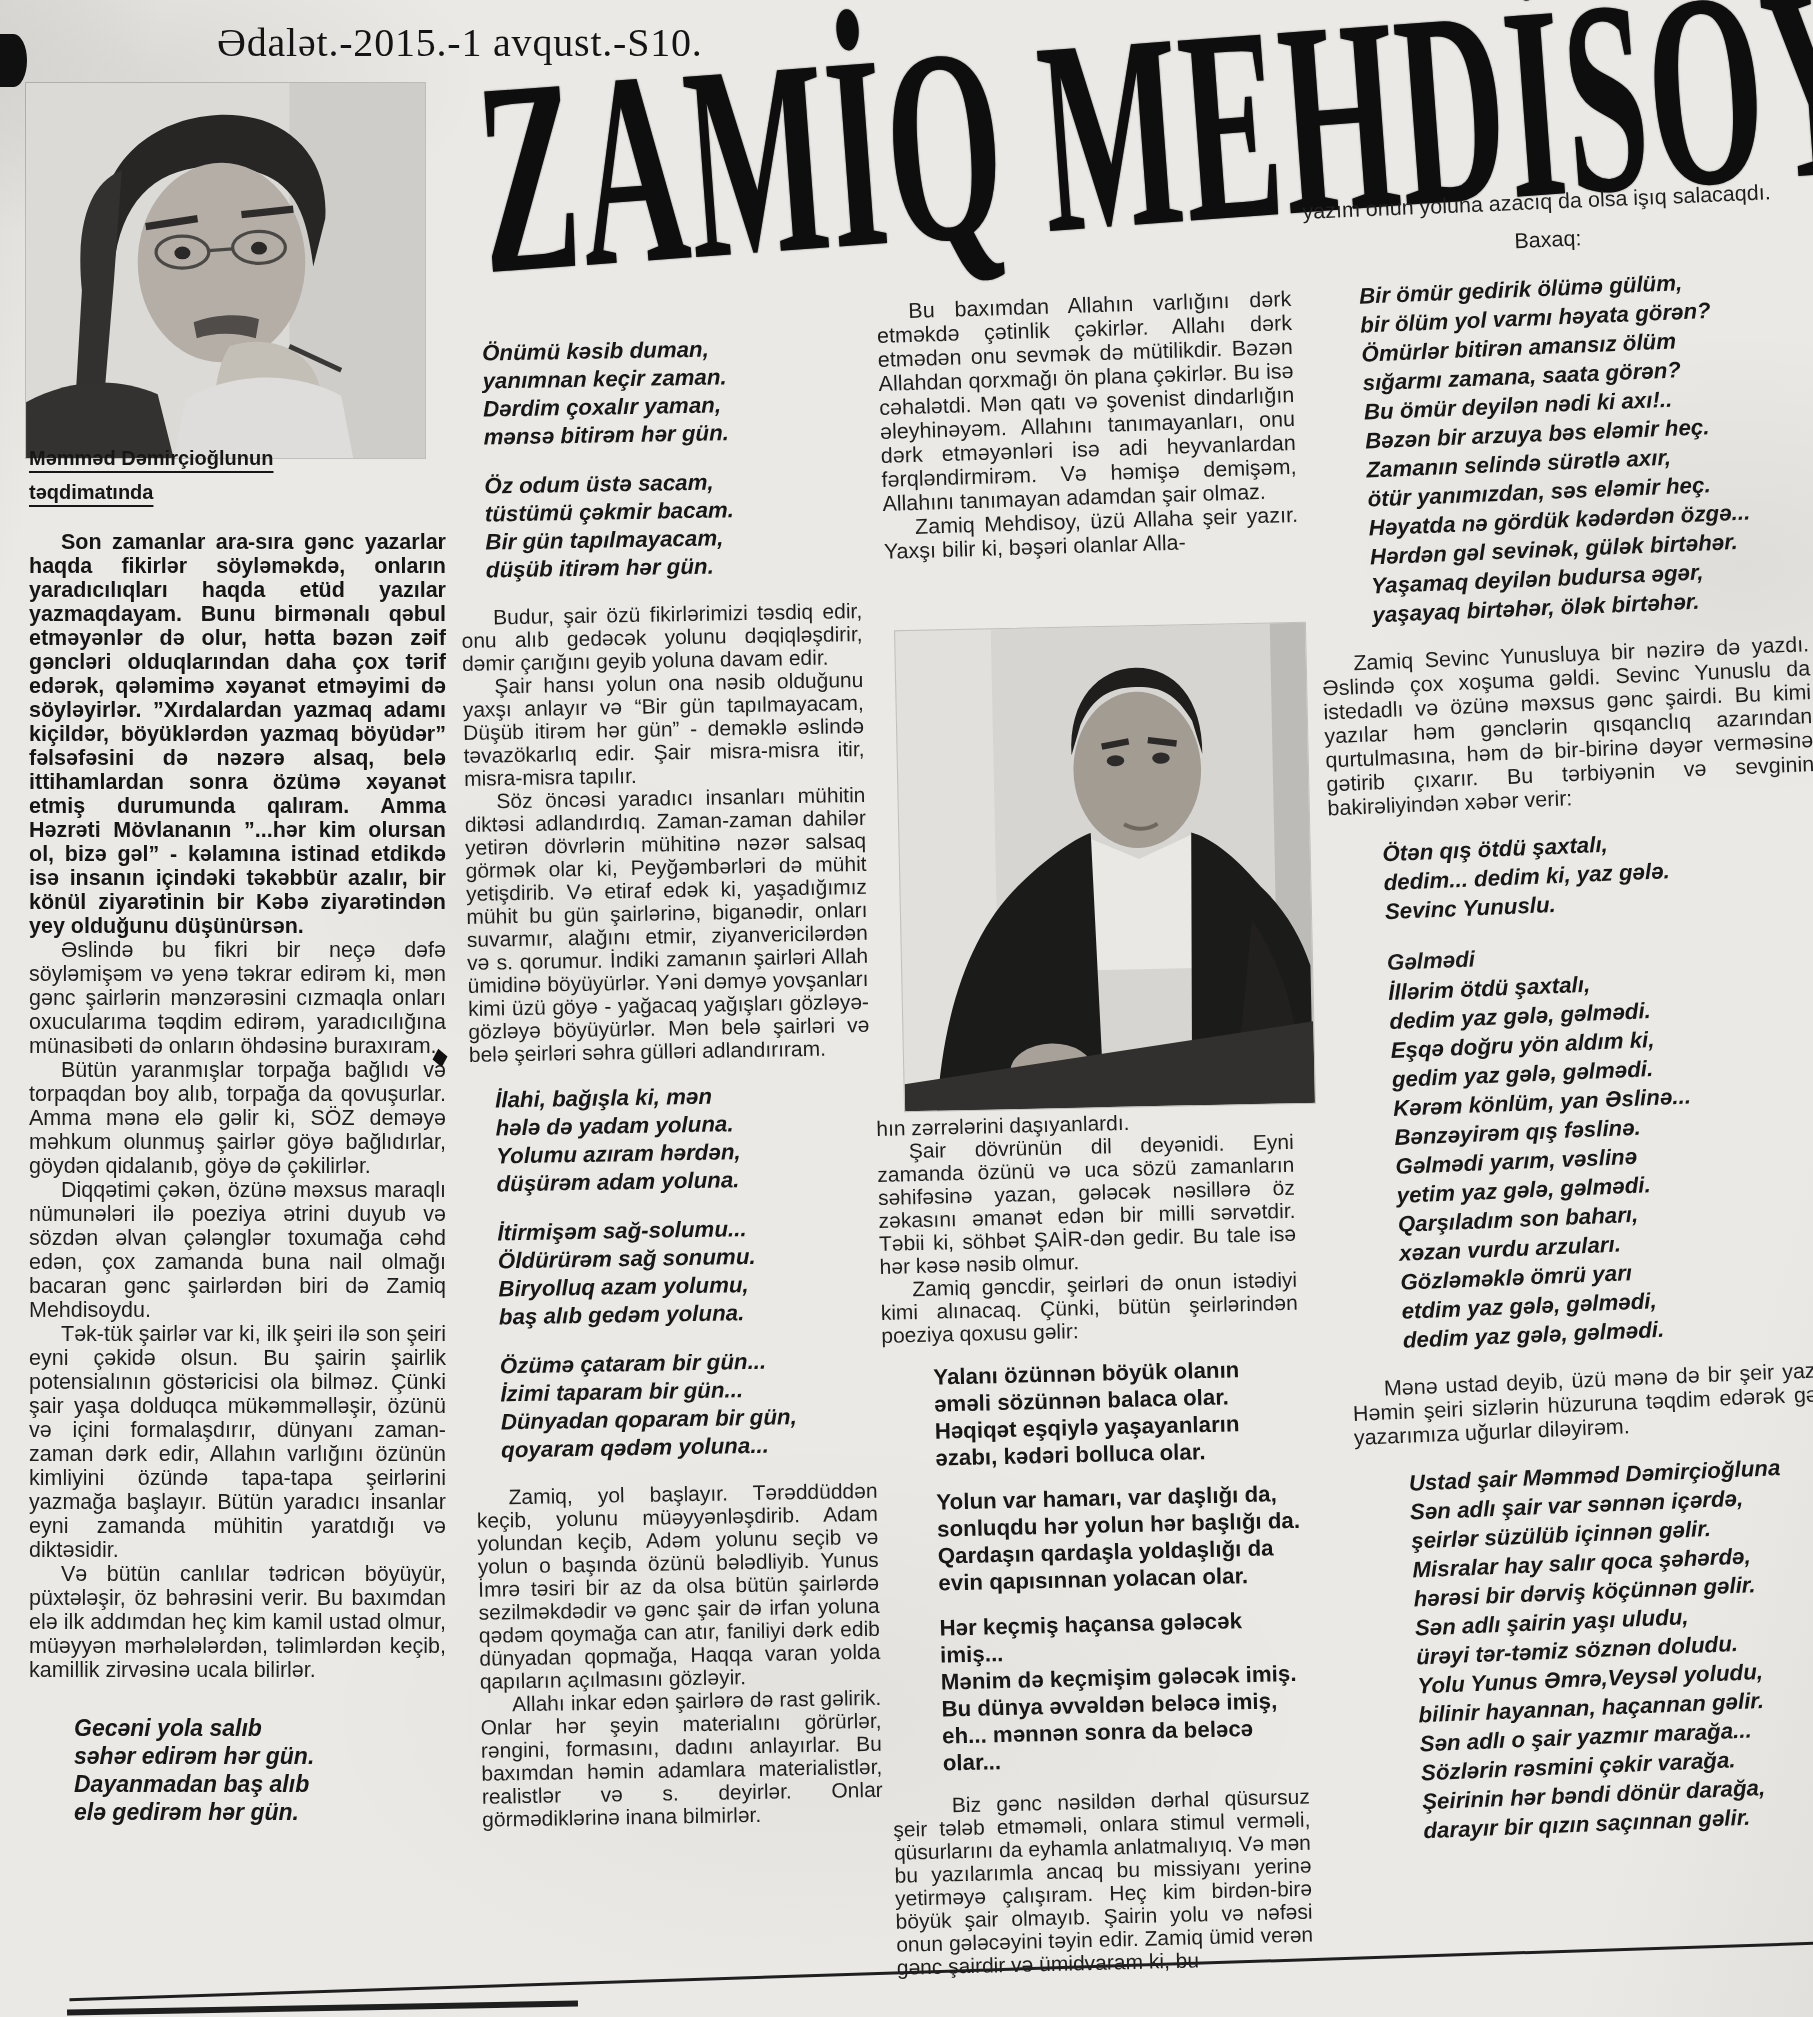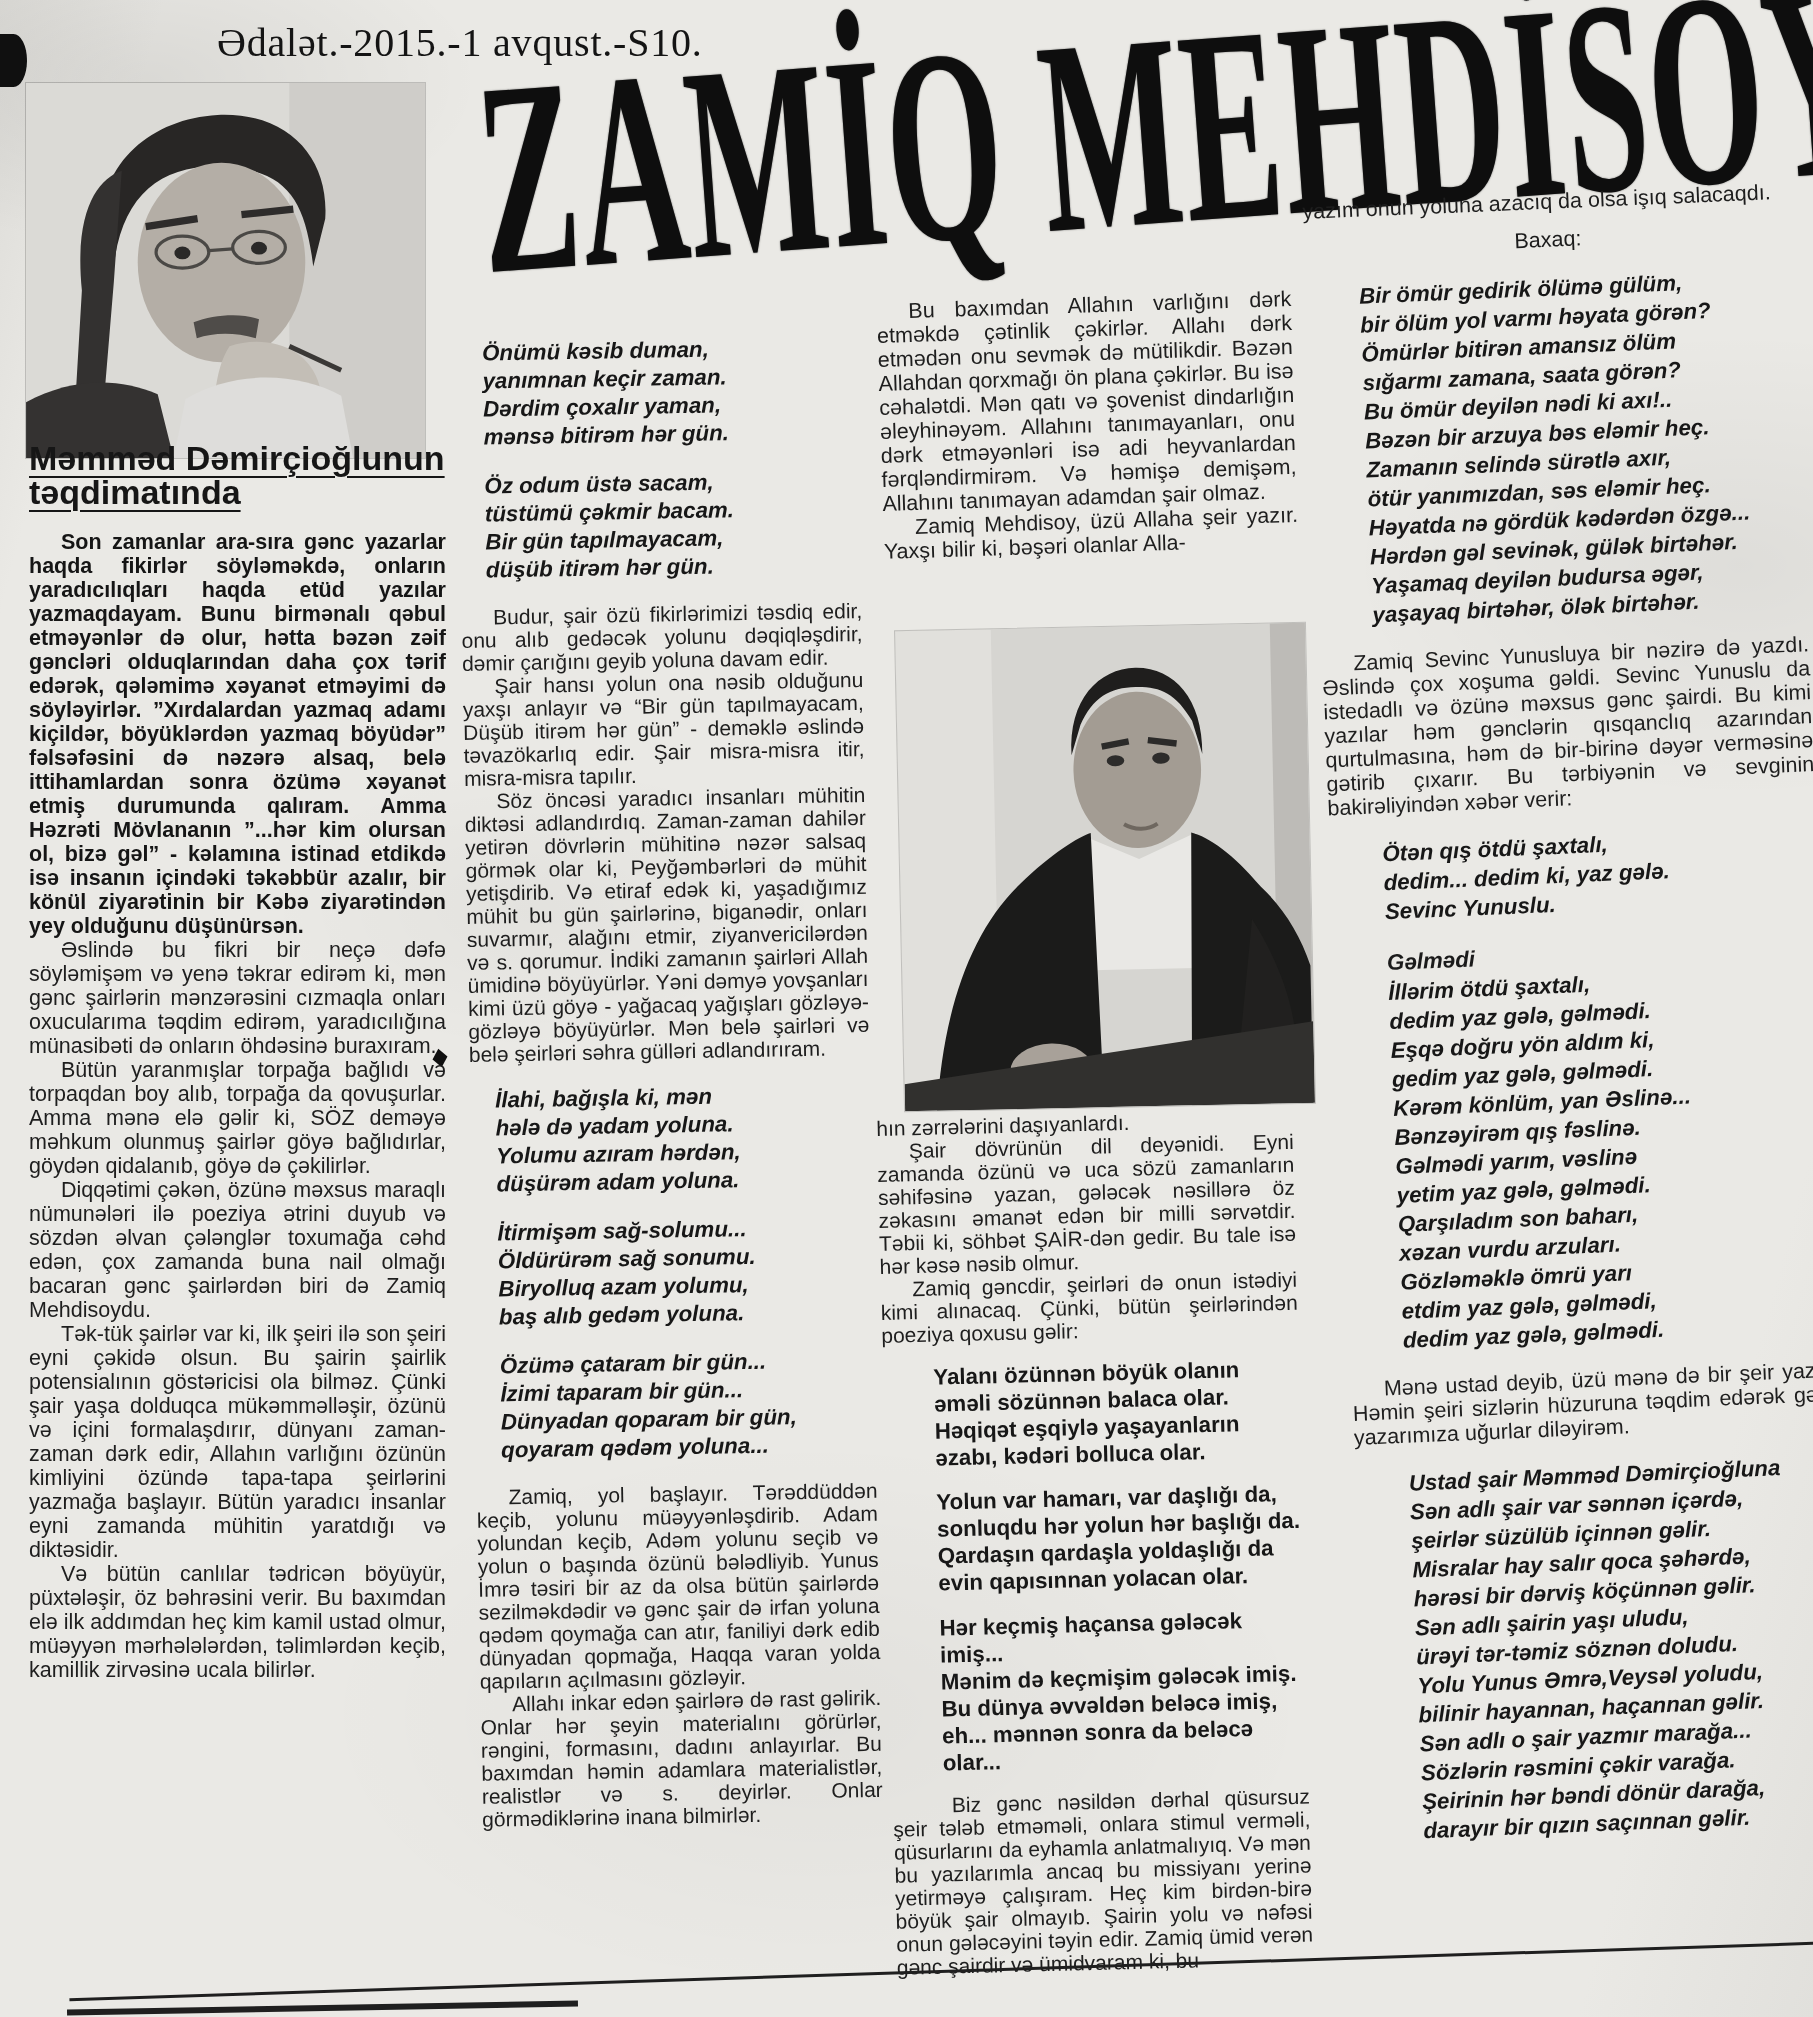--- a/index.html
+++ b/index.html
@@ -30,21 +30,21 @@
   .photo { position:absolute; outline:0.8px solid rgba(0,0,0,0.18); }
   .portrait { left:25.5px; top:83px; width:399px; height:375px; }
   .poetphoto { left:900px; top:627px; width:410px; height:480px; transform:rotate(-1.2deg); }
   .col { position:absolute; transform-origin:left top; }
   .col1 { left:29px;  top:441px;  width:417px; }
   .col2 { left:456px; top:319px;  width:401px; transform:rotate(-1deg); }
   .col3a{ left:876px;top:300px;  width:415px; transform:rotate(-1.8deg); }
   .col3b{ left:876px;top:1117px; width:417px; transform:rotate(-1.4deg); }
   .col4 { left:1302px;top:200px;  width:488px; transform:rotate(-2.4deg); }
   .c1-head {
-    margin:0 0 21px 0; font-size:34px; line-height:34px; font-weight:bold;
+    margin:0 0 21px 0; font-size:20px; line-height:34px; font-weight:bold;
     white-space:pre-line; text-decoration:underline;
     text-decoration-thickness:2.4px; text-underline-offset:5.6px; color:#161616;
   }
   .p { margin:0; font-size:21.5px; line-height:24px; text-align:justify; text-align-last:left;
        text-indent:32px; color:#1e1e1e; }
   .col3b .p, .col2 .p { font-size:21px; line-height:23px; }
   .p.bold { font-weight:bold; color:#151515; }
   .p.cont { text-indent:0; }
   .p.bigindent { text-indent:59px; }
   .lines { white-space:pre-line; }
@@ -99,20 +99,24 @@
 
   <section class="col col1">
     <h2 class="c1-head">Məmməd Dəmirçioğlunun
 təqdimatında</h2>
     <p class="p bold">Son zamanlar ara-sıra gənc yazarlar haqda fikirlər söyləməkdə, onların yaradıcılıqları haqda etüd yazılar yazmaqdayam. Bunu birmənalı qəbul etməyənlər də olur, hətta bəzən zəif gəncləri olduqlarından daha çox tərif edərək, qələmimə xəyanət etməyimi də söyləyirlər. ”Xırdalardan yazmaq adamı kiçildər, böyüklərdən yazmaq böyüdər” fəlsəfəsini də nəzərə alsaq, belə ittihamlardan sonra özümə xəyanət etmiş durumunda qalıram. Amma Həzrəti Mövlananın ”...hər kim olursan ol, bizə gəl” - kəlamına istinad etdikdə isə insanın içindəki təkəbbür azalır, bir könül ziyarətinin bir Kəbə ziyarətindən yey olduğunu düşünürsən.</p>
     <p class="p">Əslində bu fikri bir neçə dəfə söyləmişəm və yenə təkrar edirəm ki, mən gənc şairlərin mənzərəsini cızmaqla onları oxucularıma təqdim edirəm, yaradıcılığına münasibəti də onların öhdəsinə buraxıram.</p>
     <p class="p">Bütün yaranmışlar torpağa bağlıdı və torpaqdan boy alıb, torpağa da qovuşurlar. Amma mənə elə gəlir ki, SÖZ deməyə məhkum olunmuş şairlər göyə bağlıdırlar, göydən qidalanıb, göyə də çəkilirlər.</p>
     <p class="p">Diqqətimi çəkən, özünə məxsus maraqlı nümunələri ilə poeziya ətrini duyub və sözdən əlvan çələnglər toxumağa cəhd edən, çox zamanda buna nail olmağı bacaran gənc şairlərdən biri də Zamiq Mehdisoydu.</p>
     <p class="p">Tək-tük şairlər var ki, ilk şeiri ilə son şeiri eyni çəkidə olsun. Bu şairin şairlik potensialının göstəricisi ola bilməz. Çünki şair yaşa dolduqca mükəmməlləşir, özünü və içini formalaşdırır, dünyanı zaman-zaman dərk edir, Allahın varlığını özünün kimliyini özündə tapa-tapa şeirlərini yazmağa başlayır. Bütün yaradıcı insanlar eyni zamanda mühitin yaratdığı və diktəsidir.</p>
     <p class="p">Və bütün canlılar tədricən böyüyür, püxtələşir, öz bəhrəsini verir. Bu baxımdan elə ilk addımdan heç kim kamil ustad olmur, müəyyən mərhələlərdən, təlimlərdən keçib, kamillik zirvəsinə ucala bilirlər.</p>
+    <div class="poem lines">Gecəni yola salıb
+səhər edirəm hər gün.
+Dayanmadan baş alıb
+elə gedirəm hər gün.</div>
   </section>
 
   <section class="col col2">
     <div class="poem lines">Önümü kəsib duman,
 yanımnan keçir zaman.
 Dərdim çoxalır yaman,
 mənsə bitirəm hər gün.</div>
     <div class="poem lines">Öz odum üstə sacam,
 tüstümü çəkmir bacam.
 Bir gün tapılmayacam,

